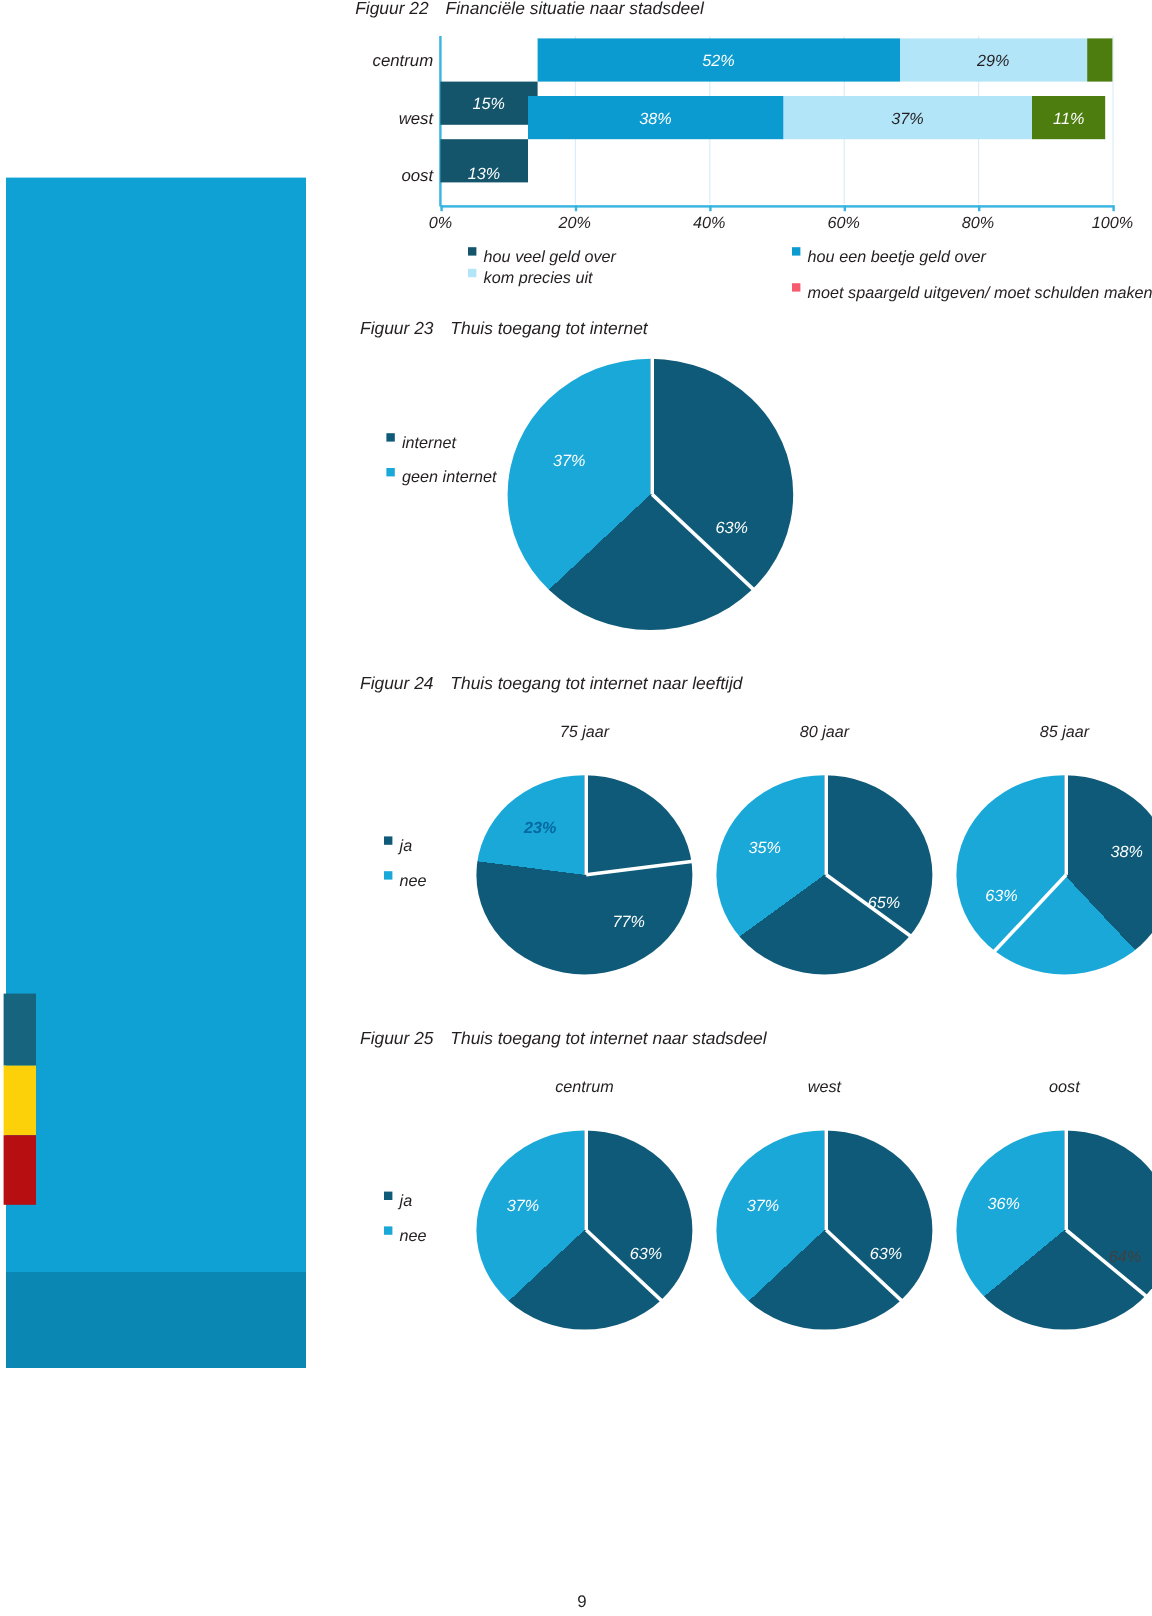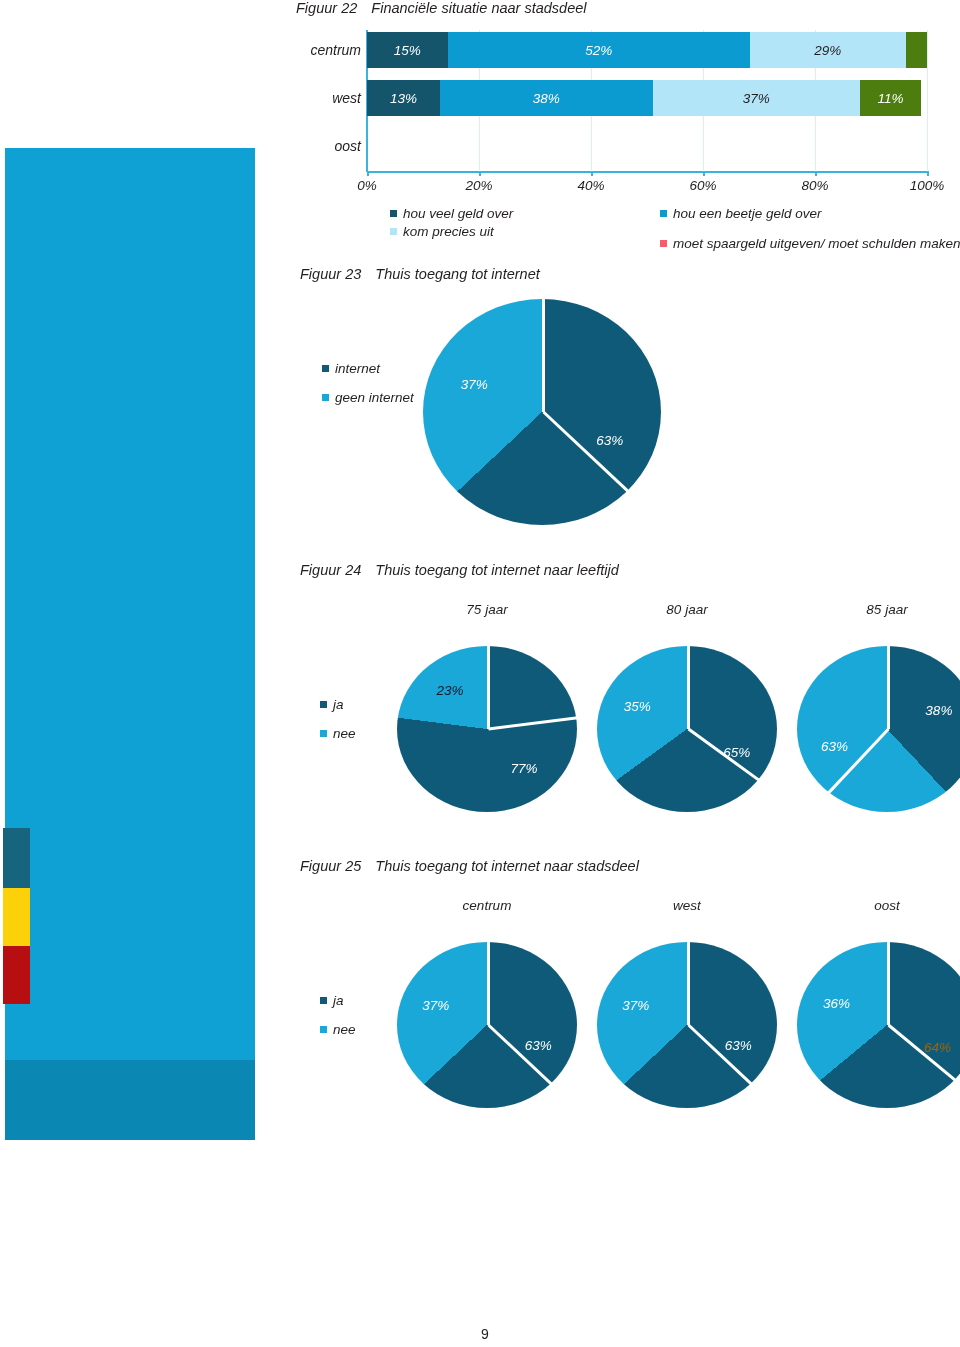--- a/index.html
+++ b/index.html
@@ -34,37 +34,37 @@
   .gridline { position:absolute; top:0; width:1px; height:140px; background:#d9eef9; }
   .axis-left { position:absolute; left:-1px; top:0; width:2px; height:142px; background:#37b4e0; }
   .axis-bottom { position:absolute; left:0; top:141px; width:561px; height:2px; background:#37b4e0; }
   .tick { position:absolute; top:141px; width:2px; height:5px; background:#37b4e0; }
 
   .bar-row { position:absolute; left:0; height:36px; width:560px; display:flex; }
   .bar-seg {
     height:36px; display:flex; align-items:center; justify-content:center;
     font-style:italic; font-size:13.5px; color:#ffffff; box-sizing:border-box;
   }
-  .bar-seg.dark  { background:#14556b; }
+  .bar-seg.dark  { background:#14556b;margin-top:36px; }
   .bar-seg.mid   { background:#0b9bd0; }
   .bar-seg.light { background:#b3e5f8; color:#231f20; }
   .bar-seg.red   { background:#4d7c0f; }
   .bar-cat {
     position:absolute; left:241px; width:120px; text-align:right;
     font-style:italic; font-size:14px; color:#231f20;
   }
 
   .xtick-label {
     position:absolute; font-style:italic; font-size:13.5px; color:#231f20;
     transform:translateX(-50%); white-space:nowrap;
   }
 
   
   #fig22-legend { position:absolute; left:0; top:200px; width:960px; height:50px; }
-  .lg-item { position:absolute; display:flex; align-items:center; white-space:nowrap; }
+  .lg-item { position:absolute; display:flex; align-items:flex-start; white-space:nowrap; }
   .lg-swatch { width:7px; height:7px; margin-right:6px; flex:none; }
   .lg-text { font-style:italic; font-size:13.5px; color:#231f20; }
 
   
   .pie-legend { position:absolute; }
   .pie-legend .lg-item { position:relative; margin-bottom:14px; }
 
   
   #fig23 { position:absolute; left:0; top:266px; width:960px; height:280px; }
   #fig23-title { left:300px; top:0px; }
@@ -131,21 +131,21 @@
           <span>52%</span>
         </div>
         <div class="bar-seg light" style="width: 162.4px;">
           <span>29%</span>
         </div>
         <div class="bar-seg red" style="width: 22.4px;">
           <span></span>
         </div>
       </div>
       <div class="bar-row" style="top: 50px;">
-        <div class="bar-seg dark" style="width: 72.8px;">
+        <div class="bar-seg dark" style="width: 72.8px; align-items: flex-end;">
           <span>13%</span>
         </div>
         <div class="bar-seg mid" style="width: 212.8px;">
           <span>38%</span>
         </div>
         <div class="bar-seg light" style="width: 207.2px;">
           <span>37%</span>
         </div>
         <div class="bar-seg red" style="width: 61.6px;">
           <span>11%</span>
@@ -207,21 +207,21 @@
 <div id="fig24">
   <div class="fig-title" id="fig24-title">
     <span class="num">Figuur 24</span>
     <span>Thuis toegang tot internet naar leeftijd</span>
   </div>
 <div class="pie-cap" style="left: 487px; top: 40px;">75 jaar</div>
     <div class="pie" style="left: 397px; top: 84px; width: 180px; height: 166px; background: conic-gradient(rgb(15, 90, 120) 0deg, rgb(15, 90, 120) 277.2deg, rgb(26, 168, 216) 277.2deg, rgb(26, 168, 216) 360deg);"></div>
     <div style="position: absolute; left: 487px; top: 167px; width: 3px; height: 90px; background: rgb(255, 255, 255); transform-origin: 1.5px 0px; transform: rotate(-97.2deg);"></div>
     <div style="position: absolute; left: 487px; top: 167px; width: 3px; height: 90px; background: rgb(255, 255, 255); transform-origin: 1.5px 0px; transform: rotate(180deg);"></div>
     <div class="pie-label" style="left: 523.901px; top: 205.601px; color: rgb(255, 255, 255);">77%</div>
-    <div class="pie-label" style="left: 450.099px; top: 128.399px; color: #0f172a;">23%</div>
+    <div class="pie-label" style="left: 450.099px; top: 128.399px; color: #0369a1; font-weight: bold;">23%</div>
     <div class="pie-cap" style="left: 687px; top: 40px;">80 jaar</div>
     <div class="pie" style="left: 597px; top: 84px; width: 180px; height: 166px; background: conic-gradient(rgb(15, 90, 120) 0deg, rgb(15, 90, 120) 234deg, rgb(26, 168, 216) 234deg, rgb(26, 168, 216) 360deg);"></div>
     <div style="position: absolute; left: 687px; top: 167px; width: 3px; height: 90px; background: rgb(255, 255, 255); transform-origin: 1.5px 0px; transform: rotate(-54deg);"></div>
     <div style="position: absolute; left: 687px; top: 167px; width: 3px; height: 90px; background: rgb(255, 255, 255); transform-origin: 1.5px 0px; transform: rotate(180deg);"></div>
     <div class="pie-label" style="left: 736.718px; top: 190.362px; color: rgb(255, 255, 255);">65%</div>
     <div class="pie-label" style="left: 637.282px; top: 143.638px; color: rgb(255, 255, 255);">35%</div>
     <div class="pie-cap" style="left: 887px; top: 40px;">85 jaar</div>
     <div class="pie" style="left: 797px; top: 84px; width: 180px; height: 166px; background: conic-gradient(rgb(15, 90, 120) 0deg, rgb(15, 90, 120) 136.8deg, rgb(26, 168, 216) 136.8deg, rgb(26, 168, 216) 363.6deg);"></div>
     <div style="position: absolute; left: 887px; top: 167px; width: 3px; height: 90px; background: rgb(255, 255, 255); transform-origin: 1.5px 0px; transform: rotate(43.2deg);"></div>
     <div style="position: absolute; left: 887px; top: 167px; width: 3px; height: 90px; background: rgb(255, 255, 255); transform-origin: 1.5px 0px; transform: rotate(180deg);"></div>
@@ -253,21 +253,21 @@
     <div class="pie-cap" style="left: 687px; top: 40px;">west</div>
     <div class="pie" style="left: 597px; top: 84px; width: 180px; height: 166px; background: conic-gradient(rgb(15, 90, 120) 0deg, rgb(15, 90, 120) 226.8deg, rgb(26, 168, 216) 226.8deg, rgb(26, 168, 216) 360deg);"></div>
     <div style="position: absolute; left: 687px; top: 167px; width: 3px; height: 90px; background: rgb(255, 255, 255); transform-origin: 1.5px 0px; transform: rotate(-46.8deg);"></div>
     <div style="position: absolute; left: 687px; top: 167px; width: 3px; height: 90px; background: rgb(255, 255, 255); transform-origin: 1.5px 0px; transform: rotate(180deg);"></div>
     <div class="pie-label" style="left: 738.211px; top: 187.437px; color: rgb(255, 255, 255);">63%</div>
     <div class="pie-label" style="left: 635.789px; top: 146.563px; color: rgb(255, 255, 255);">37%</div>
     <div class="pie-cap" style="left: 887px; top: 40px;">oost</div>
     <div class="pie" style="left: 797px; top: 84px; width: 180px; height: 166px; background: conic-gradient(rgb(15, 90, 120) 0deg, rgb(15, 90, 120) 230.4deg, rgb(26, 168, 216) 230.4deg, rgb(26, 168, 216) 360deg);"></div>
     <div style="position: absolute; left: 887px; top: 167px; width: 3px; height: 90px; background: rgb(255, 255, 255); transform-origin: 1.5px 0px; transform: rotate(-50.4deg);"></div>
     <div style="position: absolute; left: 887px; top: 167px; width: 3px; height: 90px; background: rgb(255, 255, 255); transform-origin: 1.5px 0px; transform: rotate(180deg);"></div>
-    <div class="pie-label" style="left: 937.489px; top: 188.911px; color: #a16207;">64%</div>
+    <div class="pie-label" style="left: 937.489px; top: 188.911px; color: #404040;">64%</div>
     <div class="pie-label" style="left: 836.511px; top: 145.089px; color: rgb(255, 255, 255);">36%</div>
     <div class="pie-legend" style="left: 320px; top: 135px;">
       <div class="lg-item">
         <span class="lg-swatch" style="background: rgb(15, 90, 120);"></span>
         <span class="lg-text">ja</span>
       </div>
       <div class="lg-item">
         <span class="lg-swatch" style="background: rgb(26, 168, 216);"></span>
         <span class="lg-text">nee</span>
       </div>

